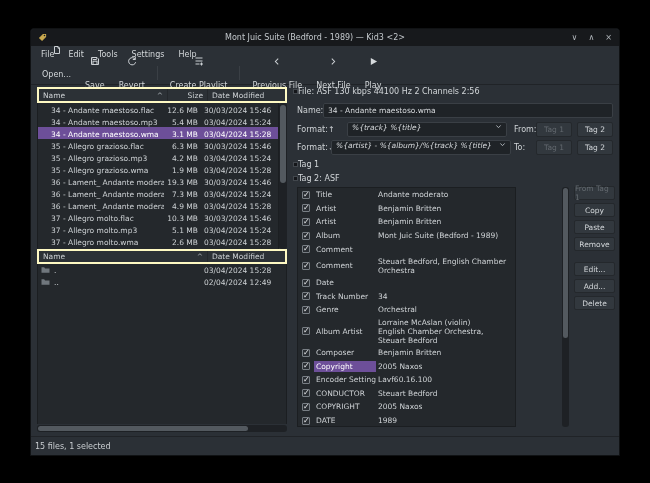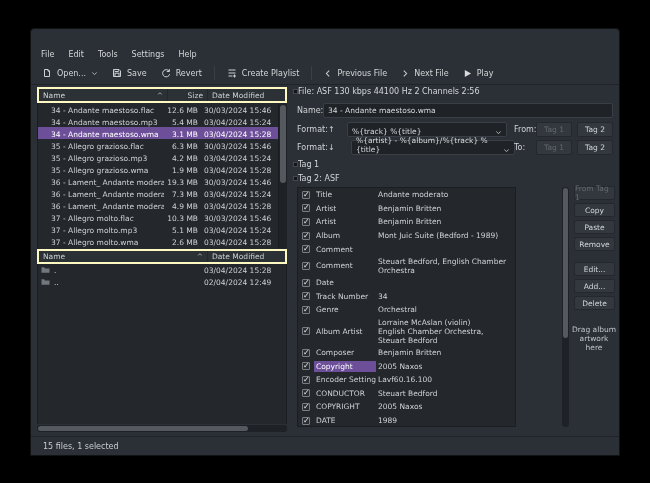--- a/index.html
+++ b/index.html
@@ -16,22 +16,22 @@
   .win-controls { margin-left:auto; display:flex; gap:11px; color:#b4b9be; font-size:8px; z-index:2; }
   .win-controls span { cursor:default; }
   
   .menubar { position:absolute; top:17px; left:0; right:0; height:16px; display:flex;
              align-items:center; padding:0 3px; }
   .menu-item { padding:2px 7px; color:#d2d6d9; }
   
   .toolbar { position:absolute; top:33px; left:0; right:0; height:23px;
              border-bottom:1px solid #202327; display:flex; align-items:center;
              padding:0 5px; gap:2px; }
-  .tb-btn { display:flex; align-items:center; gap:5px; padding:3px 6px; border-radius:2px;
-            color:#d3d7da; white-space:nowrap; }
+  .tb-btn { display:flex; align-items:center; gap:15px; padding:3px 6px; border-radius:2px;
+            color:#d3d7da; white-space:nowrap;flex-direction:column; }
   .tb-sep { width:1px; height:14px; background:#3a3f45; margin:0 4px; }
   .icon svg { display:block; }
   
   .lhdr { position:absolute; background:#2c3136; border:2px solid #fef9c3;
           display:flex; align-items:center; font-size:7.5px; color:#ced2d5; }
   .hcell { padding:0 4px; display:flex; align-items:center; height:100%; }
   .hcell.sep { border-left:1px solid #24282c; }
   .sort { margin-left:auto; color:#9aa0a5; }
   
   .listbox { position:absolute; background:#24282c; border-left:1px solid #1b1e21;
@@ -48,21 +48,21 @@
   
   .scroll { position:absolute; background:#1e2125; border-radius:3px; }
   .thumb { position:absolute; background:#53595f; border-radius:3px; }
   
   .sq { width:5px; height:5px; background:#14161a; border:1px solid #42474d; display:inline-block; }
   .sect { position:absolute; display:flex; align-items:center; gap:0; color:#d3d7da; font-size:8px; }
   .lbl { position:absolute; color:#cfd3d6; font-size:8px; white-space:nowrap; }
   .field, .combo { position:absolute; background:#1f2327; border:1px solid #3a3f45;
                    border-radius:2px; color:#d6d9dc; font-size:7.5px;
                    font-family:"DejaVu Sans", sans-serif; padding:0 4px; }
-  .combo { display:flex; align-items:flex-end; }
+  .combo { display:flex; align-items:flex-start;font-style:italic; }
   .combo .caret { margin-left:auto; color:#aab0b5; }
   .btn { background:#32383e; border:1px solid #24282c; border-radius:2px; color:#d3d7da;
          display:flex; align-items:center; justify-content:center; font-size:7.5px; }
   .btn.disabled { color:#63696f; }
   
   .tag-table { position:absolute; background:#24282c; border:1px solid #1b1e21;
                overflow:hidden; font-size:7.5px; }
   .trow { display:flex; min-height:13.6px; align-items:center; }
   .tcb { width:16px; display:flex; justify-content:center; flex:0 0 16px; }
   .cb { width:8px; height:8px; border:1px solid #787e84; border-radius:1px;
@@ -73,27 +73,41 @@
   .tfield.highlighted { background:#6d4f99; color:#fff; }
   .tvalue { flex:1; padding:1px 2px; white-space:pre-line; overflow:hidden; }
   .btn-col { position:absolute; display:flex; flex-direction:column; gap:3px; }
   .btn-col .btn { height:14px; width:41px; }
   .btn-col .btn:nth-child(5) { margin-top:8px; }
   .artwork-hint { position:absolute; text-align:center; color:#c0c5c9; font-size:7.5px;
                   line-height:9px; }
   
   .statusbar { position:absolute; left:0; right:0; bottom:0; height:19px;
                border-top:1px solid #202327; display:flex; align-items:center;
-               padding:0 12px; font-size:8px; color:#c9cdd1; }
+               padding:0 4px; font-size:8px; color:#c9cdd1; }
 </style>
 </head>
 <body>
 
 <div class="window">
 
+  <div class="titlebar">
+    <span class="icon">
+      <svg width="9" height="9" viewBox="0 0 10 10">
+          <path d="M1 5.5 L5.5 1 H9 V4.5 L4.5 9 Z" fill="#c8a84e"></path>
+          <circle cx="7.2" cy="2.8" r="0.9" fill="#17191c"></circle>
+        </svg>
+    </span>
+    <span class="title">Mont Juic Suite (Bedford - 1989) — Kid3 &lt;2&gt;</span>
+    <span class="win-controls">
+      <span>∨</span>
+      <span>∧</span>
+      <span>×</span>
+    </span>
+  </div>
 
   <div class="menubar">
 
       <div class="menu-item">File</div>
 
       <div class="menu-item">Edit</div>
 
       <div class="menu-item">Tools</div>
 
       <div class="menu-item">Settings</div>
@@ -327,21 +341,21 @@
         </svg>
     </span>
   </div>
   <div class="lbl" style="left:483px; top:96px;">From:</div>
   <div class="btn disabled" style="position:absolute; left:505px; top:93px; width:36px; height:15px;">Tag 1</div>
   <div class="btn" style="position:absolute; left:546px; top:93px; width:36px; height:15px;">Tag 2</div>
 
   <div class="lbl" style="left:266px; top:114px;">
     <span>Format:</span><span>↓</span>
   </div>
-  <div class="combo" style="left:320px; top:111px; width:164px; height:15px;">
+  <div class="combo" style="left:300px; top:111px; width:180px; height:15px;">
     <span>%{artist} - %{album}/%{track} %{title}</span>
     <span class="caret icon">
       <svg width="7" height="7" viewBox="0 0 10 10">
           <path d="M2 3.5 L5 6.7 L8 3.5" fill="none" stroke="#aab0b5" stroke-width="1.4"></path>
         </svg>
     </span>
   </div>
   <div class="lbl" style="left:483px; top:114px;">To:</div>
   <div class="btn disabled" style="position:absolute; left:505px; top:111px; width:36px; height:15px;">Tag 1</div>
   <div class="btn" style="position:absolute; left:546px; top:111px; width:36px; height:15px;">Tag 2</div>
@@ -511,19 +525,18 @@
       <div class="btn">Remove</div>
 
       <div class="btn">Edit...</div>
 
       <div class="btn">Add...</div>
 
       <div class="btn">Delete</div>
 
   </div>
 
-  <div class="artwork-hint" style="left:539px; top:296px; width:48px;">Drag album artwork here</div>
 
   <div class="statusbar">
     <span>15 files, 1 selected</span>
   </div>
 
 </div>
 
 </body></html>

